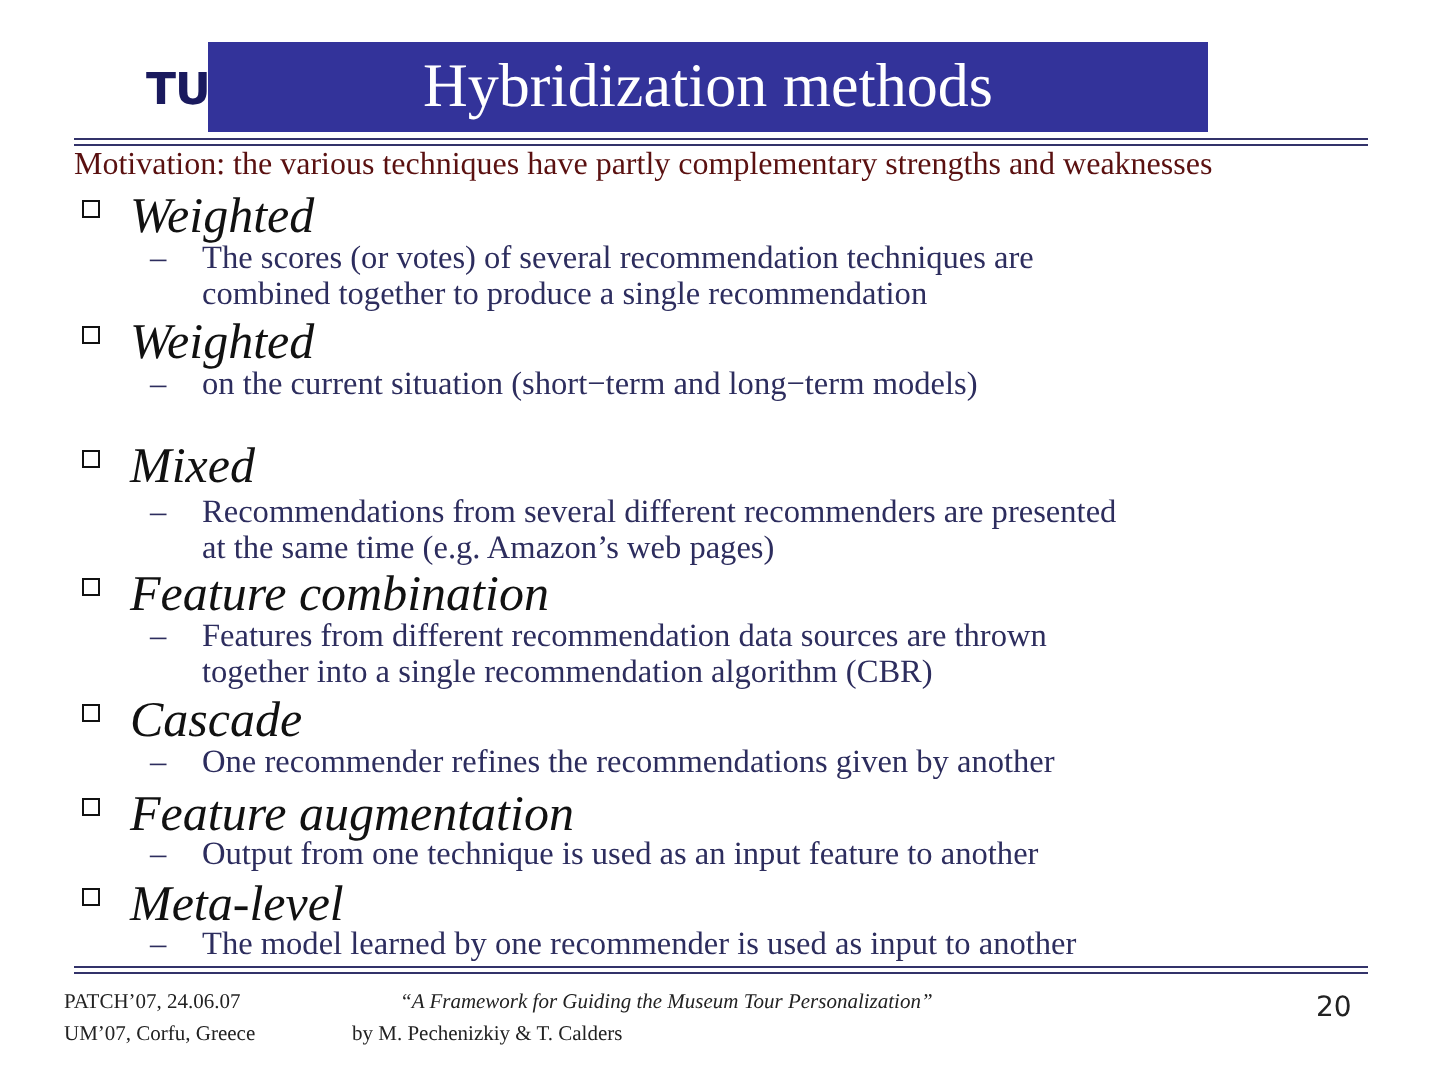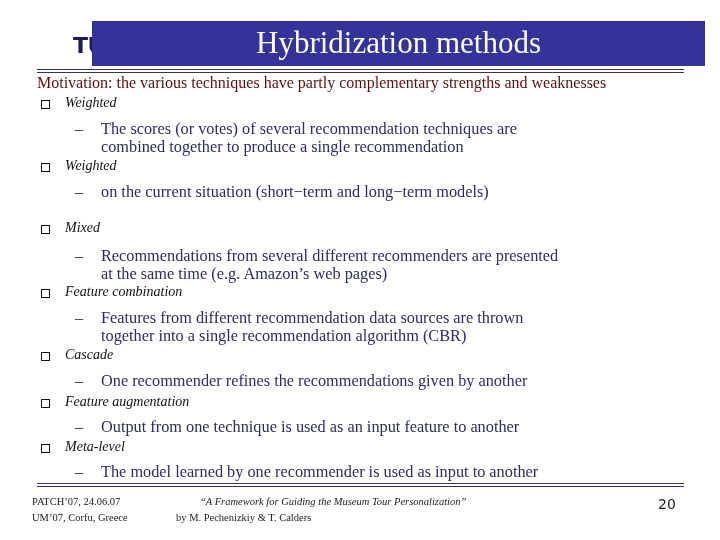--- a/index.html
+++ b/index.html
@@ -1,25 +1,25 @@
 <!DOCTYPE html>
 <html><head>
 <meta charset="utf-8">
 <style>
   html,body{margin:0;padding:0;background:#fff;}
   body{width:720px;height:540px;position:relative;overflow:hidden;font-family:"Liberation Serif","DejaVu Serif",serif;}
   .logo{position:absolute;left:37px;top:33px;font-family:"DejaVu Sans","Liberation Sans",sans-serif;font-weight:bold;font-size:22px;color:#1a1a5e;letter-spacing:-0.5px;margin-left:36px;}
   .logo .slash{color:#c0282b;font-weight:normal;}
-  .titlebar{position:absolute;left:92px;top:21px;width:613px;height:45px;background:#33339a;font-family:Liberation Serif, serif;}
+  .titlebar{position:absolute;left:104px;top:21px;width:500px;height:45px;background:#33339a;font-family:Liberation Serif, serif;}
   .titlebar .title{position:absolute;left:0;right:0;top:4px;text-align:center;color:#fff;font-size:31px;}
   .rule{position:absolute;left:37px;width:647px;height:1px;background:#33336a;}
   .motivation{position:absolute;left:37px;top:74px;font-size:16px;color:#5a1010;white-space:nowrap;}
   .item{position:absolute;left:41px;}
   .bullet{position:absolute;left:0;top:5px;width:9px;height:9px;border:1.6px solid #111;box-sizing:border-box;}
-  .head{position:absolute;left:24px;top:0;font-style:italic;font-size:14px;color:#111;white-space:nowrap;font-family:Liberation Serif, serif;}
+  .head{position:absolute;left:24px;top:0;font-style:italic;font-size:25px;color:#111;white-space:nowrap;font-family:Liberation Serif, serif;}
   .sub{position:absolute;left:60px;color:#2d2d5e;font-size:16.3px;line-height:18px;white-space:nowrap;}
   .dash{position:absolute;left:-26px;top:0;}
   .footer{position:absolute;font-size:10.5px;color:#222;line-height:16px;white-space:nowrap;}
   .footer .it{font-style:italic;margin-left:28px;}
   .pagenum{position:absolute;left:658px;top:496px;font-family:"DejaVu Sans","Liberation Sans",sans-serif;font-size:14px;color:#222;}
 </style>
 </head>
 <body>
 
 <div class="logo"><span>TU</span><span class="slash">/</span><span>e</span></div>

